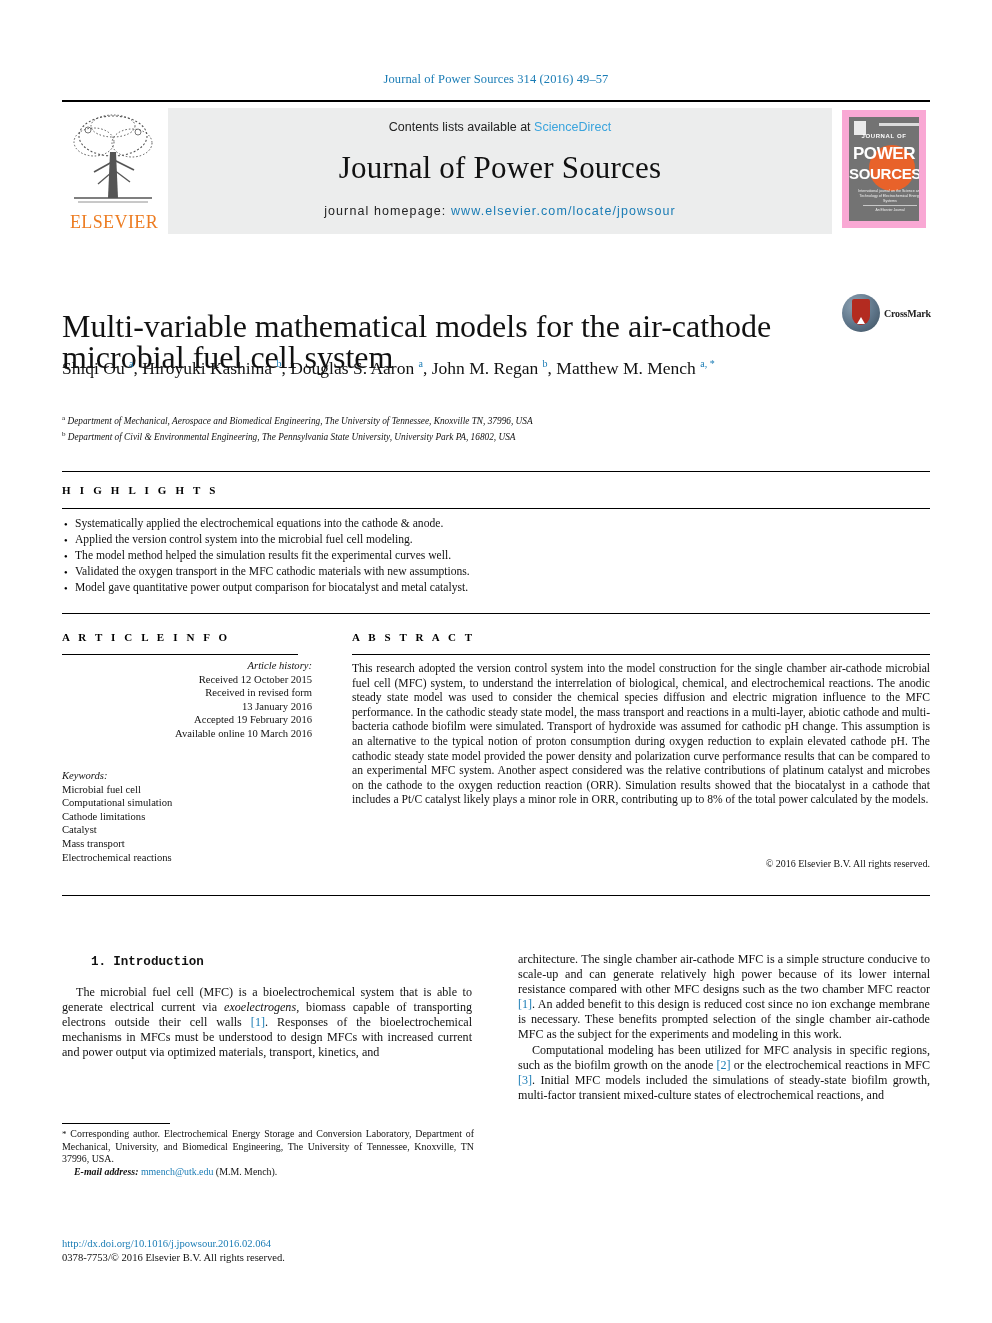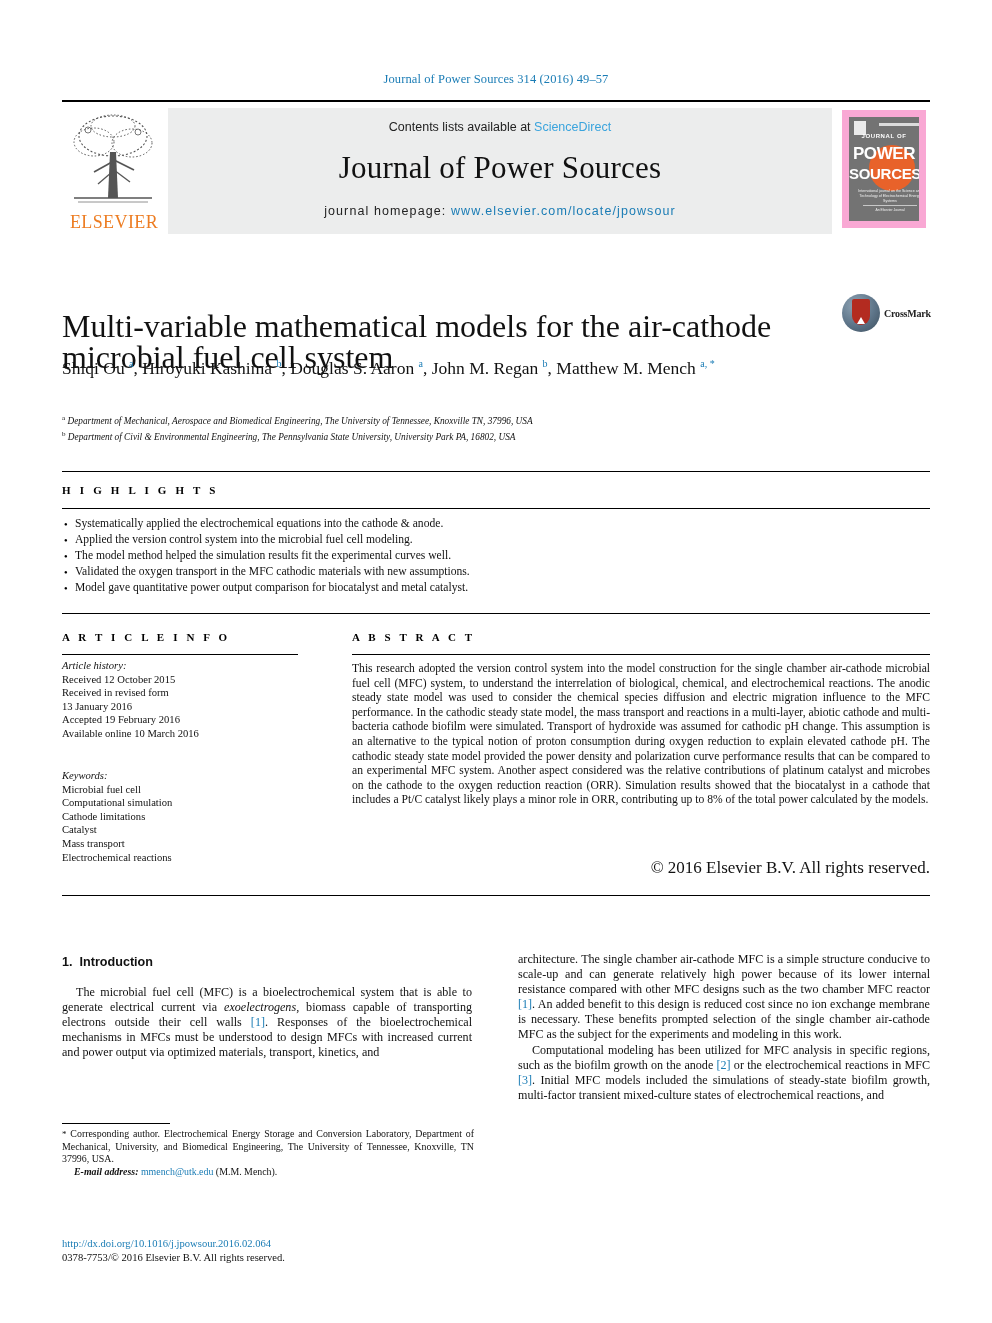--- a/index.html
+++ b/index.html
@@ -377,20 +377,21 @@
     border-top: 1px solid #000;
   }
   .ai-body {
     position: absolute;
     left: 62px; top: 659px;
     width: 250px;
     font-family: "Liberation Serif", serif;
     font-size: 10.6px;
     line-height: 13.6px;
     color: #111;
+    text-align: right;
   }
   .ai-body .lbl {
     font-style: italic;
   }
   .ai-keywords {
     position: absolute;
     left: 62px; top: 769px;
     width: 250px;
     font-family: "Liberation Serif", serif;
     font-size: 10.6px;
@@ -407,21 +408,21 @@
     color: #111;
     text-align: justify;
     text-justify: inter-word;
   }
   .abstract-copy {
     position: absolute;
     left: 352px; top: 858px;
     width: 578px;
     text-align: right;
     font-family: "Liberation Serif", serif;
-    font-size: 17px;
+    font-size: 10px;
     color: #111;
   }
   .ab-rule-bot {
     position: absolute;
     left: 62px; top: 895px;
     width: 868px;
     border-top: 1px solid #000;
   }
 
   
@@ -429,25 +430,26 @@
     position: absolute;
     left: 62px; top: 955px;
     width: 410px;
   }
   .col-right {
     position: absolute;
     left: 518px; top: 952px;
     width: 412px;
   }
   .sec-head {
-    font-family: Liberation Sans, sans-serif;
+    font-family: Liberation Mono, monospace;
     font-size: 12.6px;
     font-weight: bold;
     color: #111;
     margin-bottom: 16px;
+    margin-left: 29px;
   }
   .sec-head .num {
     margin-right: 7px;
   }
   .body-text {
     font-family: "Liberation Serif", serif;
     font-size: 12.1px;
     line-height: 15.1px;
     color: #111;
     text-align: justify;

